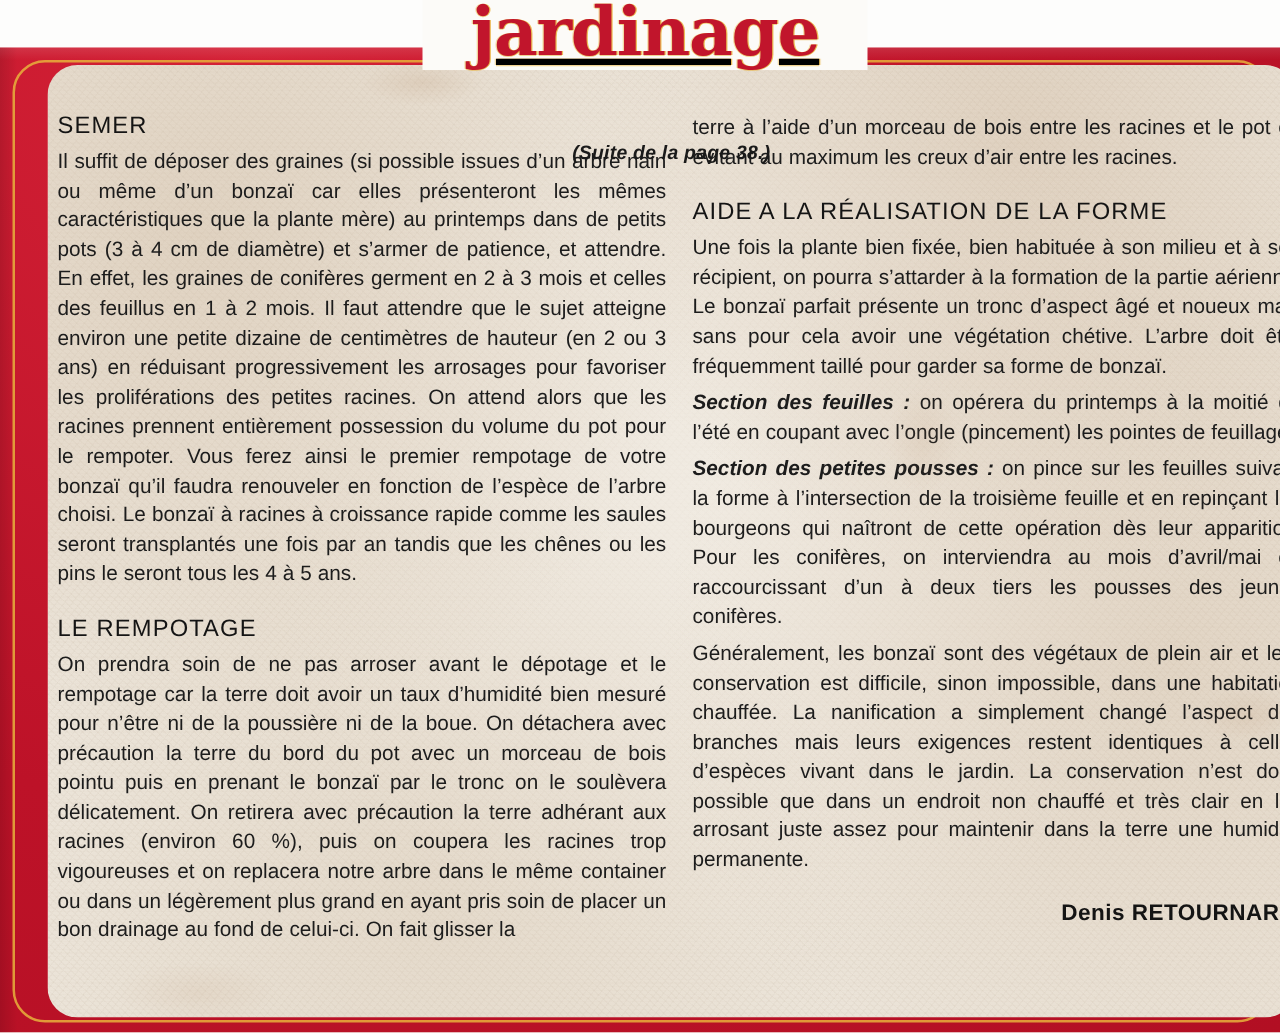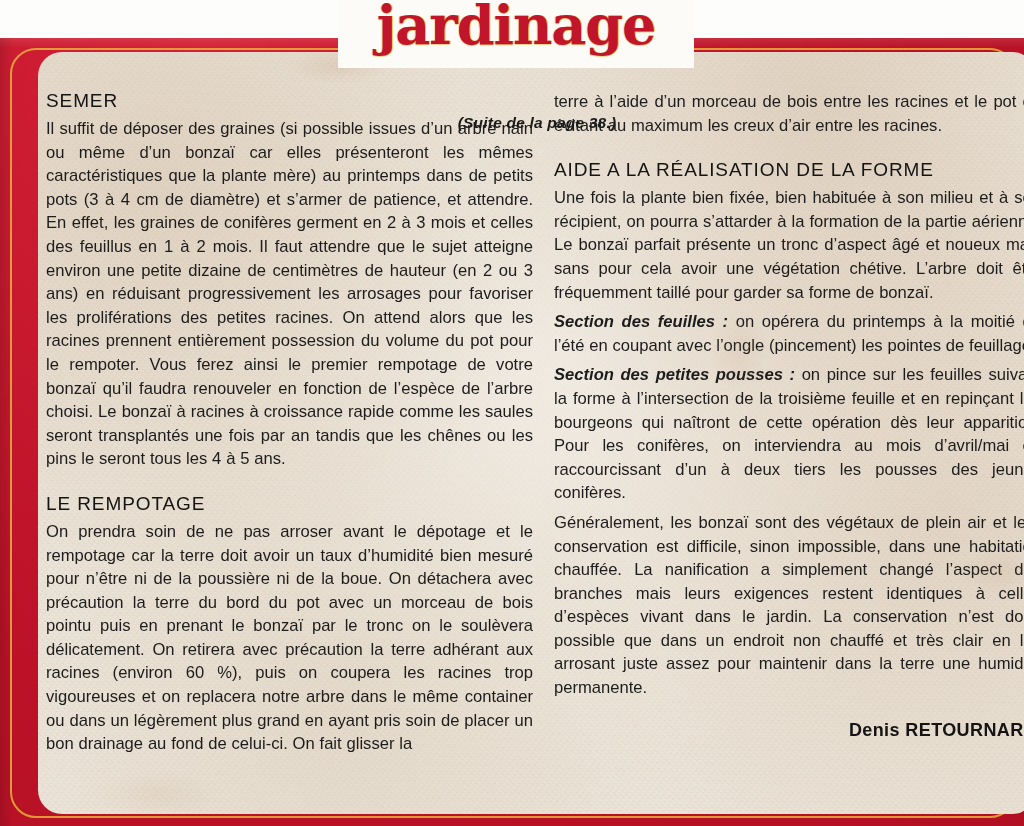--- a/index.html
+++ b/index.html
@@ -77,26 +77,27 @@
     overflow: hidden;
     margin-left: 24px;
   }
 
   
   #masthead {
     position: absolute;
     left: 338px;
     top: 0;
     width: 356px;
-    height: 68px;
+    height: 56px;
     background: #fcfbf8;
     z-index: 6;
     display: flex;
     align-items: flex-start;
     justify-content: center;
+    text-decoration: underline;
   }
   #masthead-title {
     font-family: "DejaVu Serif", serif;
     font-weight: bold;
     font-size: 54px;
     line-height: 54px;
     letter-spacing: -1px;
     color: #c1152c;
     text-shadow:
        1px 0 0 rgba(232,178,60,0.85),

